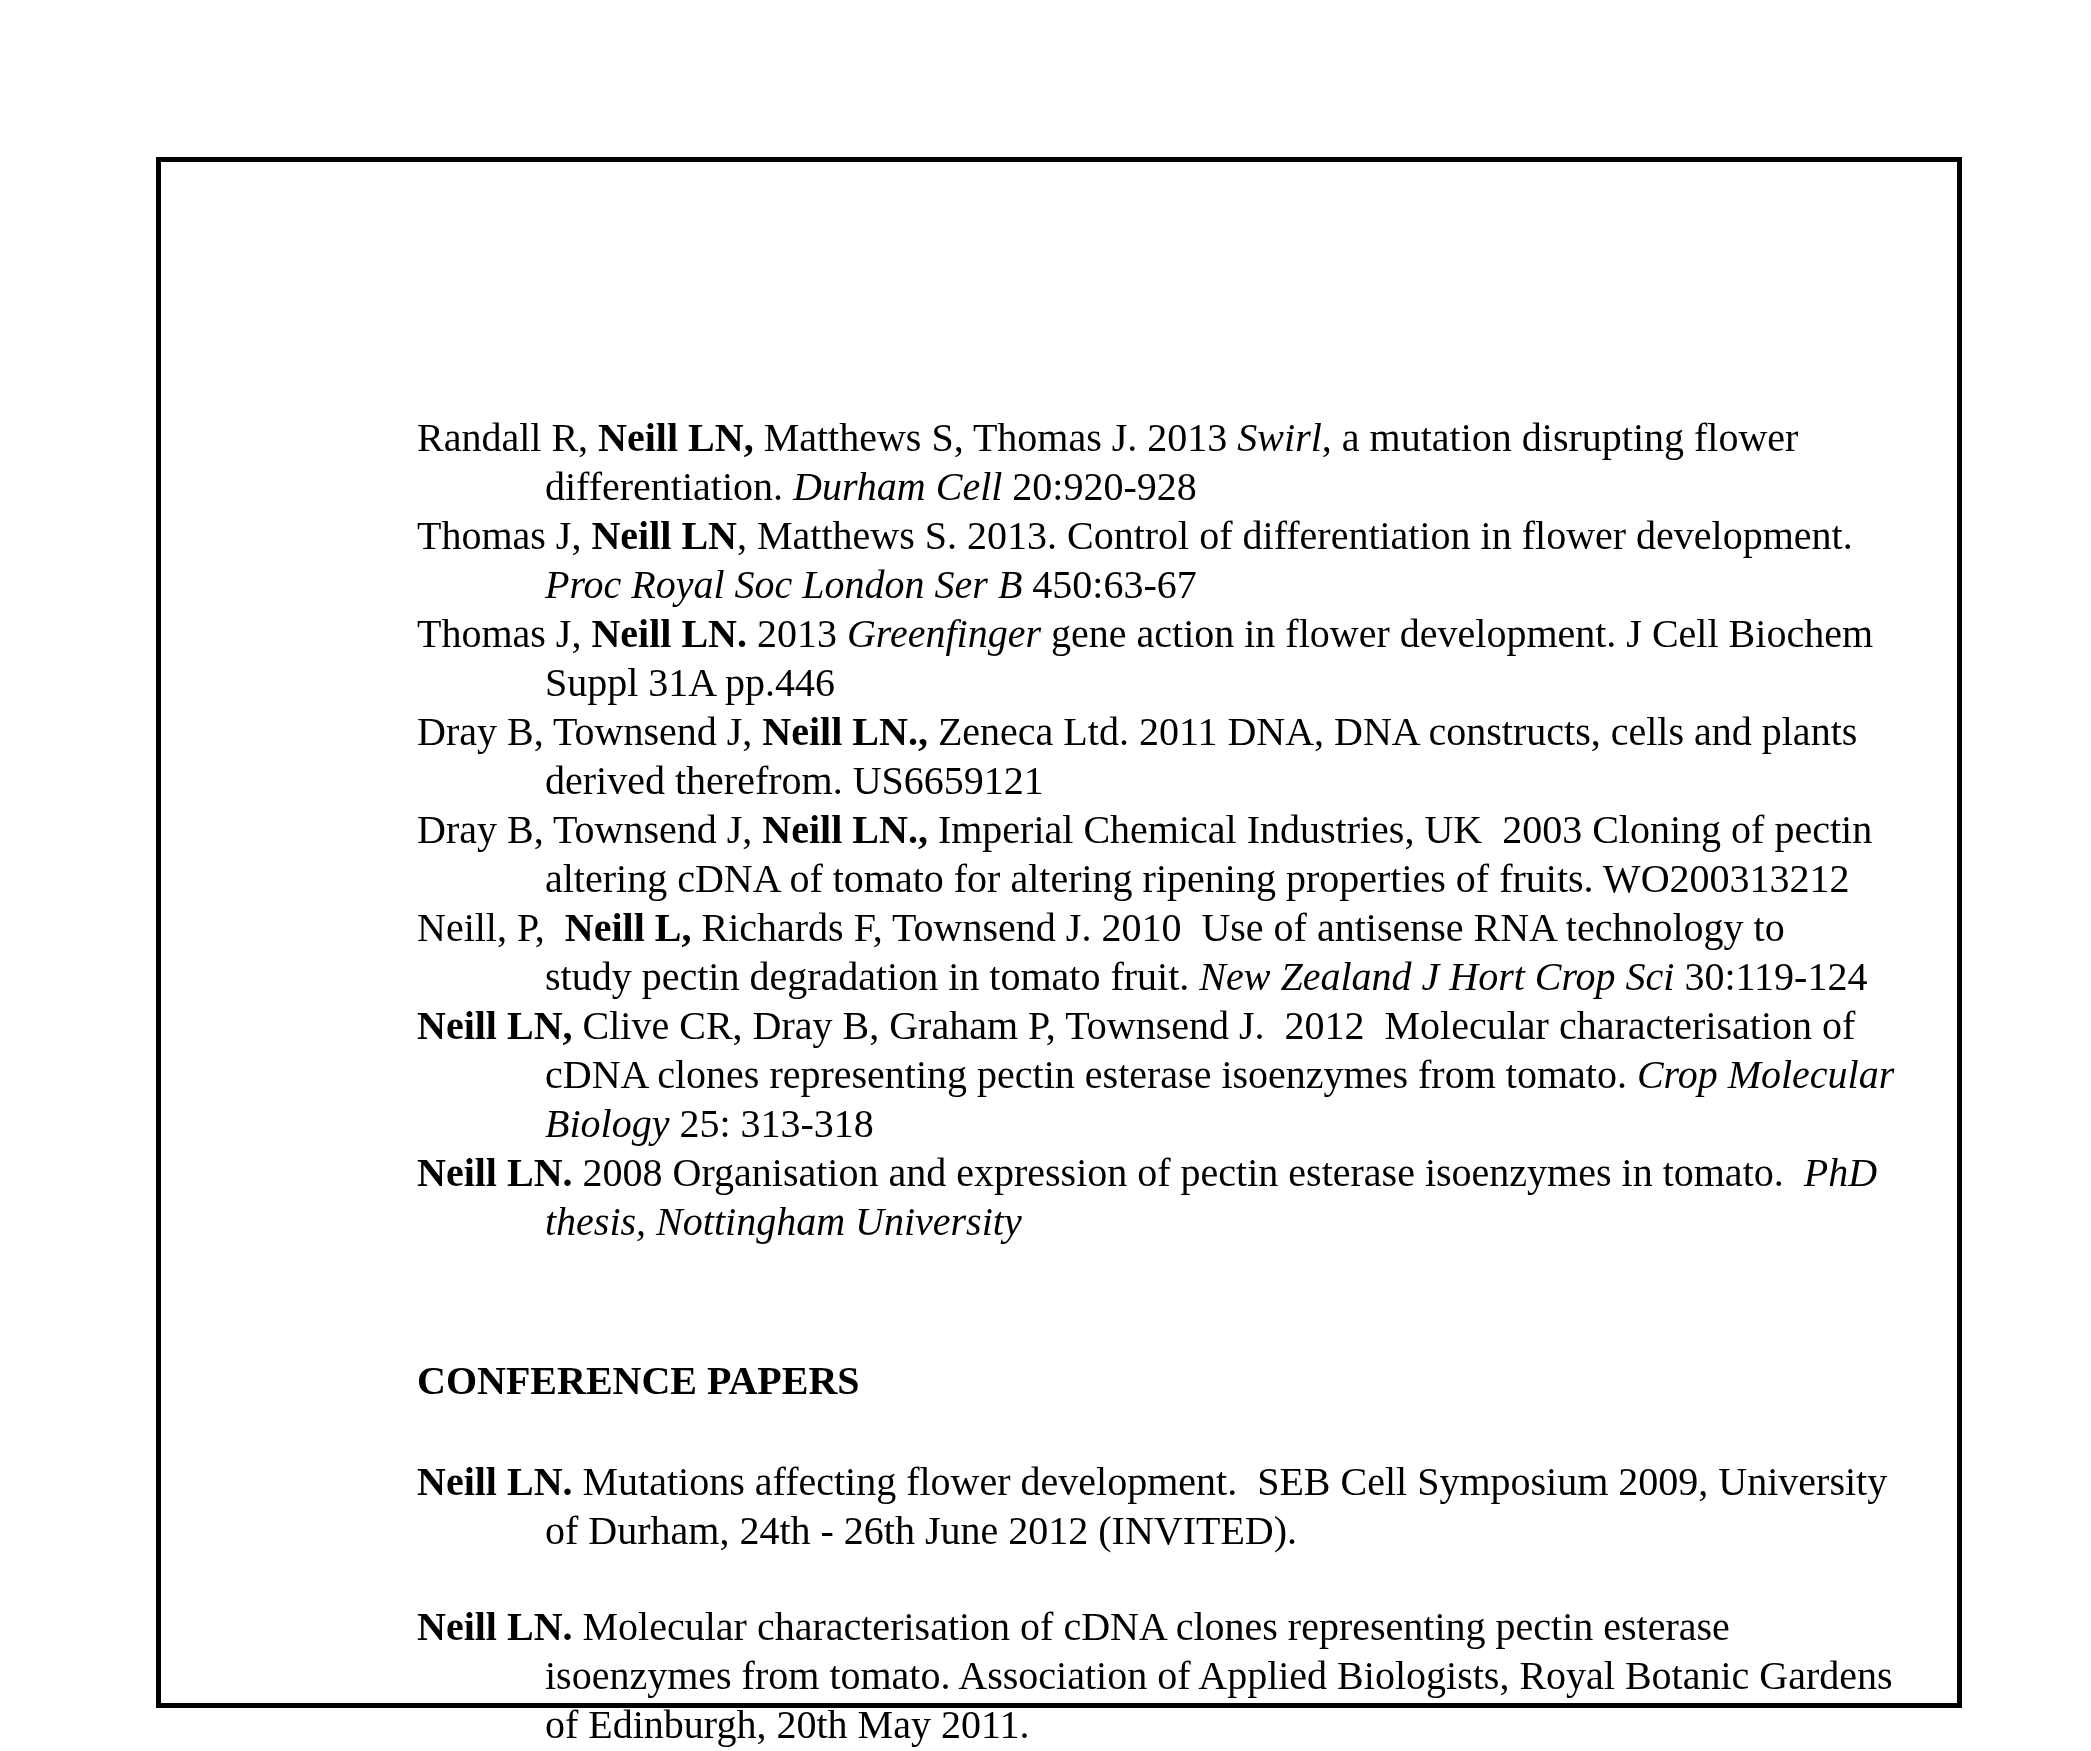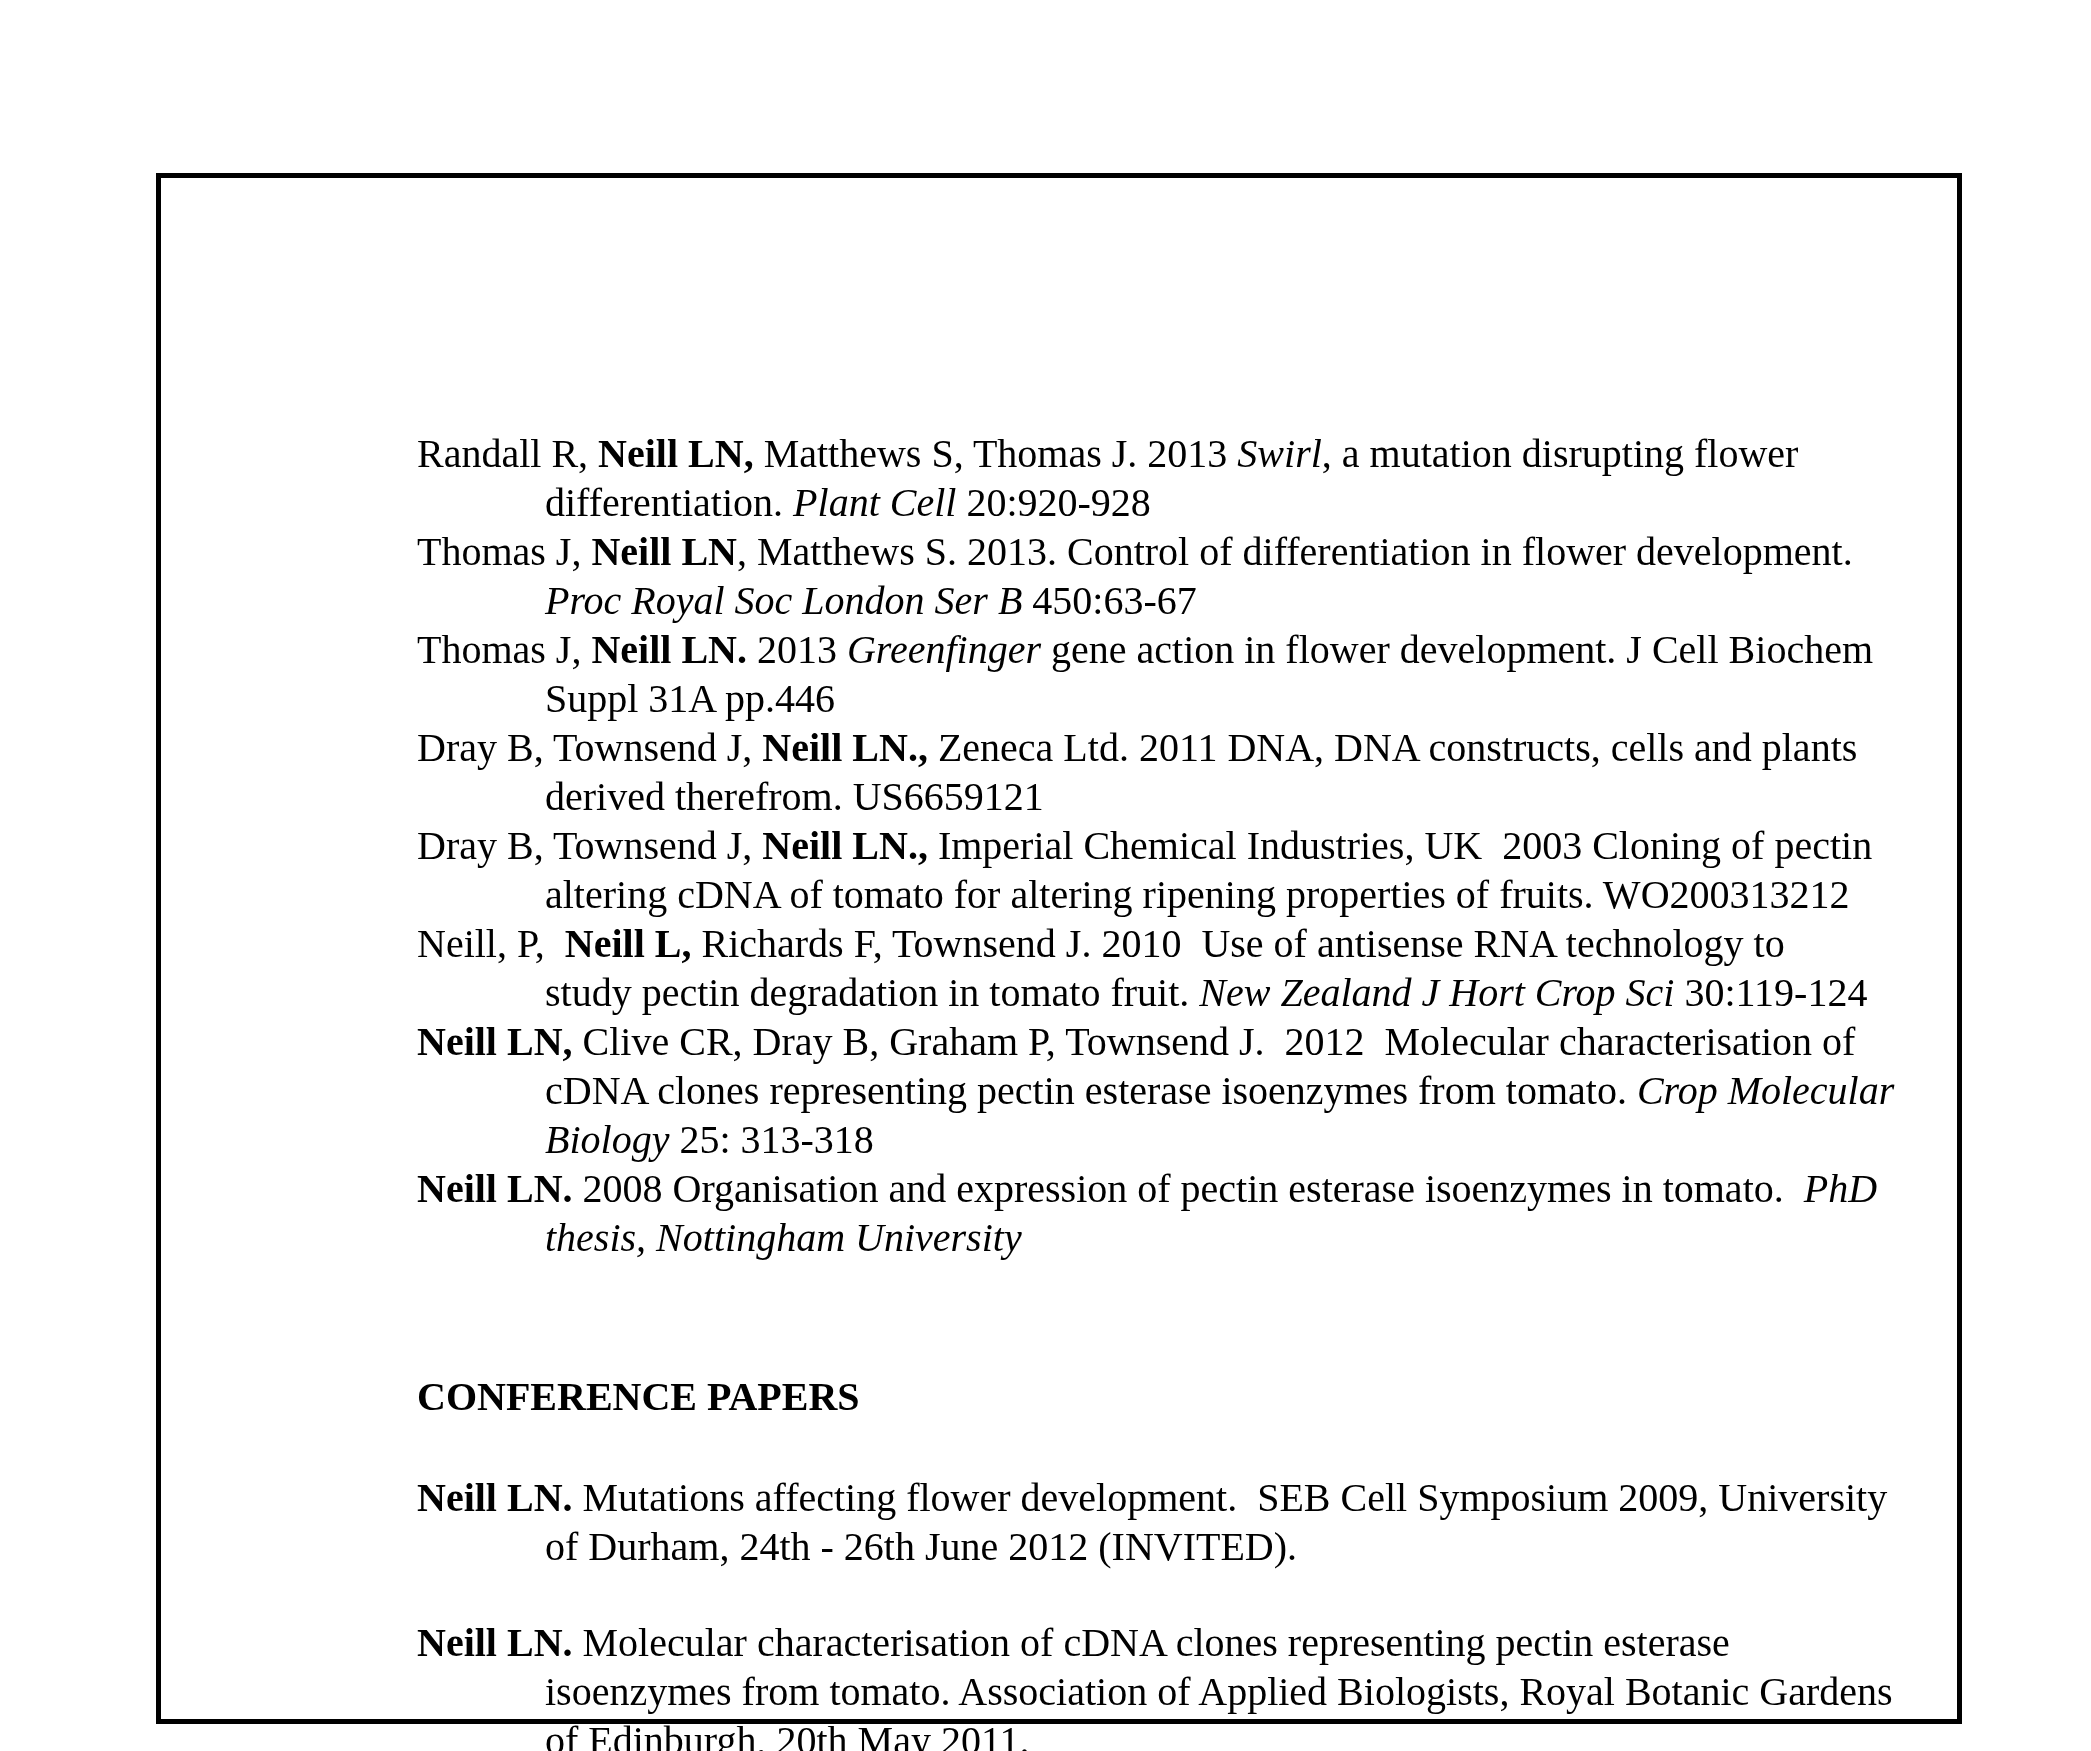--- a/index.html
+++ b/index.html
@@ -11,21 +11,21 @@
     position: relative;
     width: 2091px;
     height: 1752px;
     background: #ffffff;
     font-family: "Liberation Serif", "DejaVu Serif", serif;
     color: #000000;
   }
   .page-border {
     position: absolute;
     left: 156px;
-    top: 173px;
+    top: 157px;
     width: 1806px;
     height: 1551px;
     border: 5.9px solid #000000;
     box-sizing: border-box;
   }
   .content {
     position: absolute;
     left: 256px;
     top: 251px;
     width: 1737px;
@@ -49,21 +49,21 @@
 </style>
 </head>
 <body>
 
 <div class="page">
   <div class="page-border">
     <div class="content">
       <div id="publications" class="section">
           <div class="ref">
             <div class="line"><span>Randall R, </span><span class="b">Neill LN,</span><span> Matthews S, Thomas J. 2013 </span><span class="i">Swirl</span><span>, a mutation disrupting flower</span></div>
-            <div class="line cont"><span>differentiation. </span><span class="i">Plant Cell</span><span> 20:920-928</span></div>
+            <div class="line cont"><span>differentiation. </span><span class="i">Durham Cell</span><span> 20:920-928</span></div>
           </div>
           <div class="ref">
             <div class="line"><span>Thomas J, </span><span class="b">Neill LN</span><span>, Matthews S. 2013. Control of differentiation in flower development.</span></div>
             <div class="line cont"><span class="i">Proc Royal Soc London Ser B</span><span> 450:63-67</span></div>
           </div>
           <div class="ref">
             <div class="line"><span>Thomas J, </span><span class="b">Neill LN.</span><span> 2013 </span><span class="i">Greenfinger</span><span> gene action in flower development. J Cell Biochem</span></div>
             <div class="line cont"><span>Suppl 31A pp.446</span></div>
           </div>
           <div class="ref">

